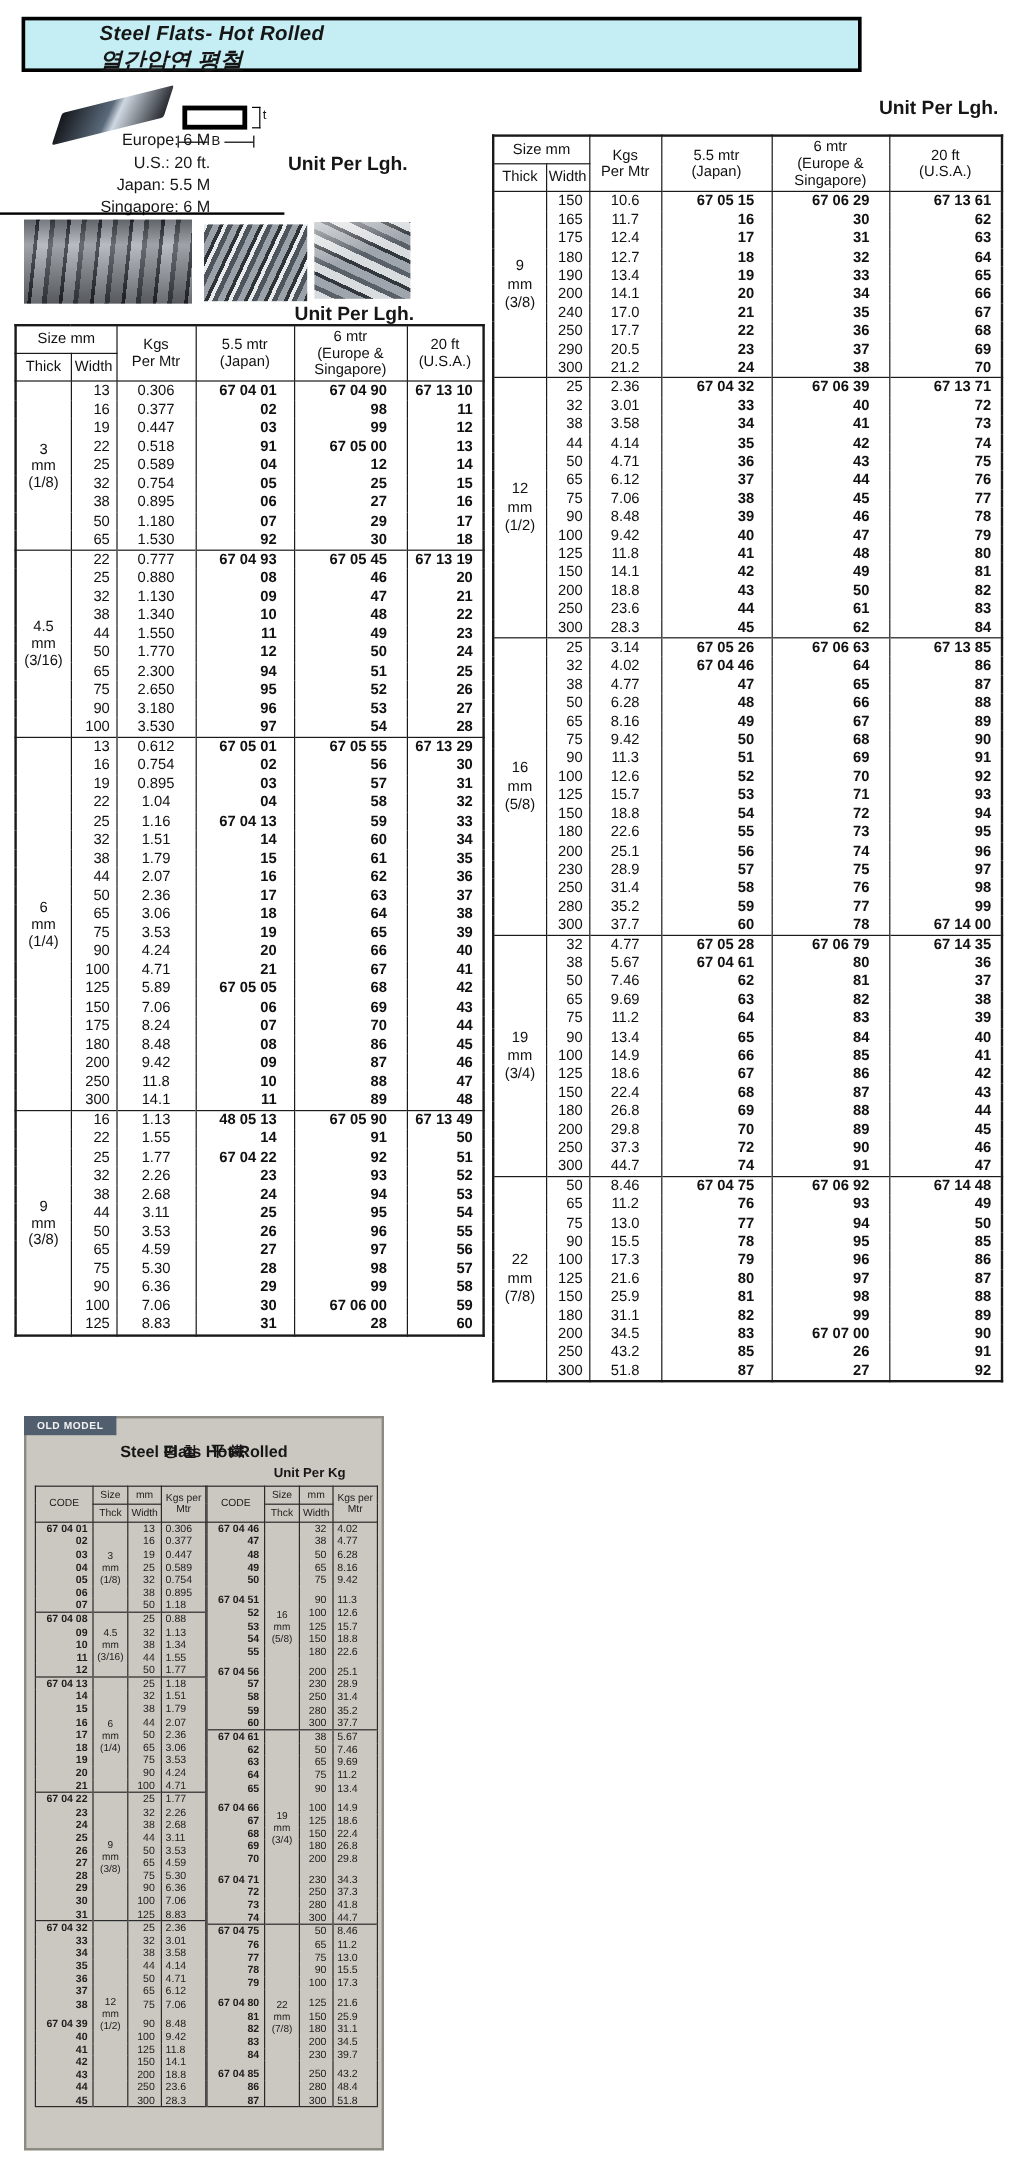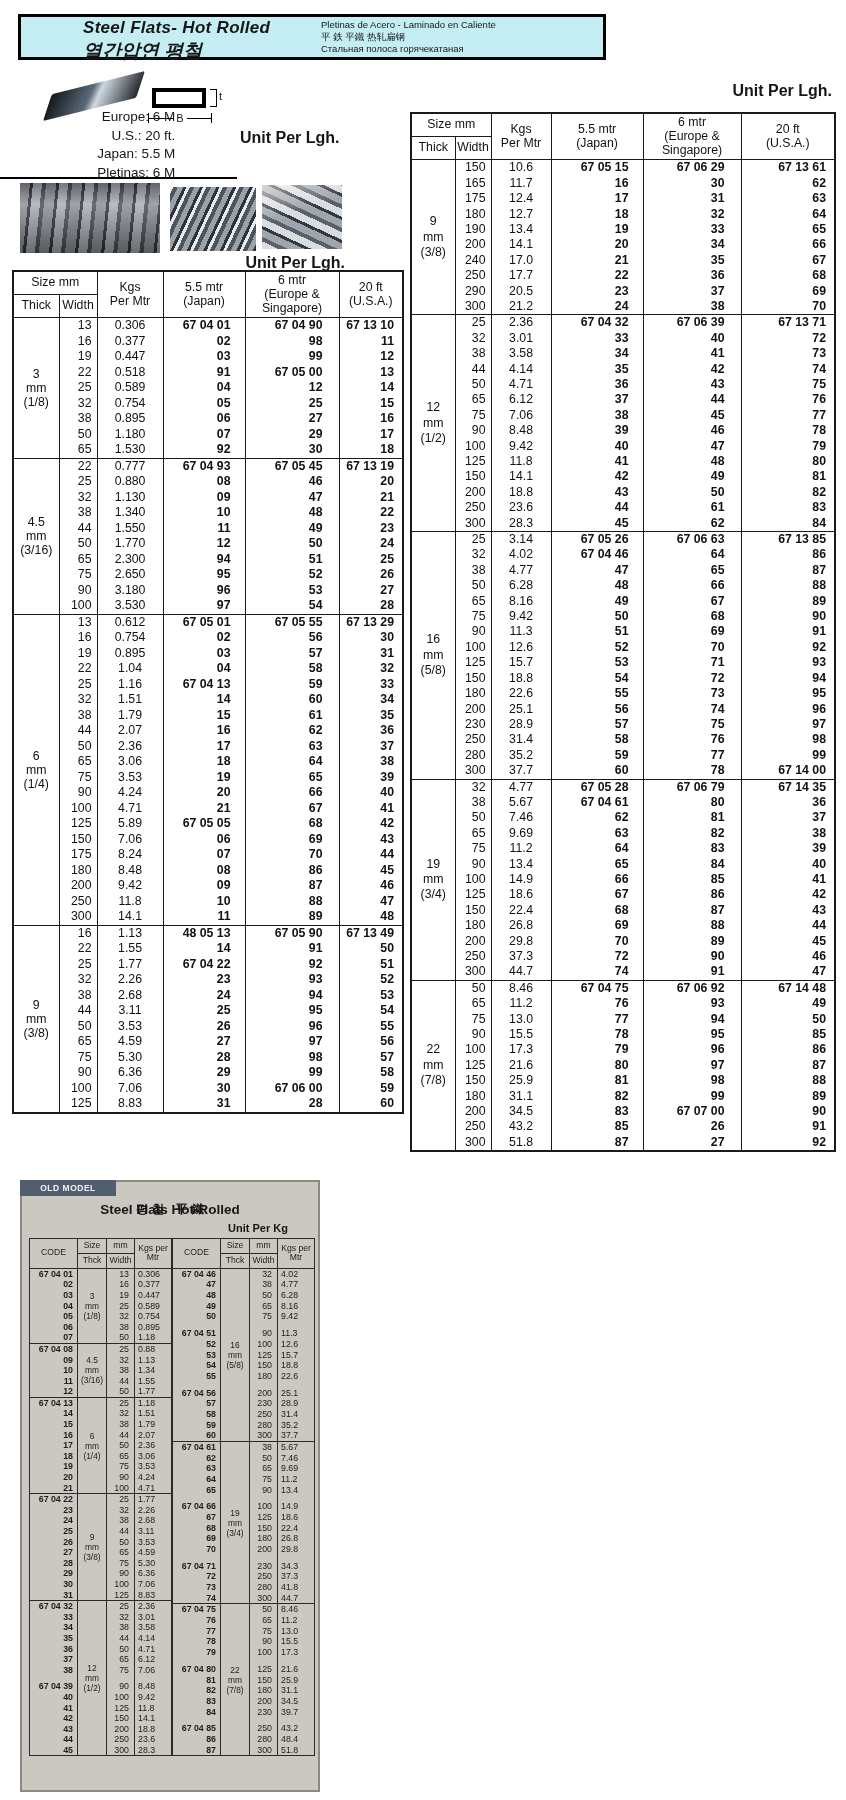--- a/index.html
+++ b/index.html
@@ -3,21 +3,21 @@
 <meta charset="utf-8">
 <style>
   html,body{margin:0;padding:0;}
   body{
     width:846px;height:1800px;position:relative;background:#ffffff;
     font-family:"Liberation Sans", sans-serif;color:#161616;
   }
   .abs{position:absolute;}
 
   
-  #header-box{left:18px;top:14px;width:588px;height:46px;background:#c4eef3;
+  #header-box{left:18px;top:14px;width:700px;height:46px;background:#c4eef3;
     border:3px solid #000;box-sizing:border-box;}
   #title-en{position:absolute;left:62px;top:1px;font-size:17px;font-weight:700;
     font-style:italic;letter-spacing:.3px;white-space:nowrap;}
   #title-ko{position:absolute;left:62px;top:21px;font-size:19px;font-weight:700;
     font-style:italic;text-decoration:underline;white-space:nowrap;}
   #subtitles{position:absolute;left:300px;top:2px;font-size:9.5px;line-height:12px;}
 
   
   #flatbar{left:46px;top:84px;width:96px;height:24px;border-radius:2px;
     background:linear-gradient(100deg,#14161a,#5a6a7a 45%,#cfd8e2 55%,#23262b);
@@ -65,21 +65,21 @@
   .main td.c-j,.main td.c-e,.main td.c-u{text-align:right;font-weight:700;}
   .main td.c-j{padding-right:14px;}
   .main td.c-e{padding-right:16px;}
   .main td.c-u{padding-right:8px;}
   #left-table{left:12px;top:270px;width:390px;}
   #right-table{left:410px;top:112px;width:424px;}
 
   
   #old-box{left:20px;top:1180px;width:300px;height:612px;background:#cbc8c1;
     border:2px solid #8d8a82;box-sizing:border-box;}
-  #old-tab{position:absolute;left:-2px;top:-2px;width:96px;height:16px;background:#515e6e;
+  #old-tab{position:absolute;left:-2px;top:-2px;width:77px;height:16px;background:#515e6e;
     color:#f2f2f2;font-size:8.5px;font-weight:700;text-align:center;line-height:16px;
     letter-spacing:.5px;}
   #old-title-cjk{position:absolute;left:70px;top:19px;width:160px;text-align:center;
     font-size:12px;font-weight:700;letter-spacing:4px;}
   #old-title-en{position:absolute;left:38px;top:20px;width:220px;text-align:center;
     font-size:13.5px;font-weight:700;}
   #old-unit{position:absolute;right:30px;top:40px;font-size:11px;font-weight:700;}
   #old-tables{position:absolute;left:7px;top:56px;display:flex;}
   table.old{border-collapse:collapse;table-layout:fixed;border:1.5px solid #2a2a2a;
     font-size:8.8px;color:#1c1c1c;}
@@ -93,44 +93,39 @@
   .old td.wid{text-align:right;padding-right:5px;}
   .old td.kg{text-align:left;padding-left:3px;}
   .old td.thick-cell{font-size:8.4px;line-height:10px;text-align:center;vertical-align:middle;}
 </style>
 </head>
 <body>
 
 <div class="abs" id="header-box">
   <div id="title-en">Steel Flats- Hot Rolled</div>
   <div id="title-ko">열간압연 평철</div>
-  <div id="subtitles">
-    <div>Pletinas de Acero - Laminado en Caliente</div>
-    <div>平 鉄   平鐵   热轧扁钢</div>
-    <div>Стальная полоса горячекатаная</div>
-  </div>
 </div>
 
 <div class="abs" id="flatbar"></div>
 <div class="abs" id="xsec"></div>
 <div class="abs" id="t-bracket"></div>
 <div class="abs" id="t-label">t</div>
 <div class="abs" id="b-dim">
   <span class="tick"></span>
   <span class="line"></span>
   <span class="blabel">B</span>
   <span class="line"></span>
   <span class="tick"></span>
 </div>
 
 <div class="abs" id="countries">
     <div class="c-row"><span class="c-label">Europe</span><span>: 6 M</span></div>
     <div class="c-row"><span class="c-label">U.S.</span><span>: 20 ft.</span></div>
     <div class="c-row"><span class="c-label">Japan</span><span>: 5.5 M</span></div>
-    <div class="c-row"><span class="c-label">Pletinas</span><span>: 6 M</span></div>
+    <div class="c-row"><span class="c-label">Singapore</span><span>: 6 M</span></div>
   </div>
 <div class="abs unit-lbl" id="unit-1">Unit Per Lgh.</div>
 <div class="abs" id="rule-1"></div>
 
 <div class="abs photo" id="photo1"></div>
 <div class="abs photo" id="photo2"></div>
 <div class="abs photo" id="photo3"></div>
 
 <div class="abs unit-lbl" id="unit-2">Unit Per Lgh.</div>
 <div class="abs unit-lbl" id="unit-3">Unit Per Lgh.</div>

